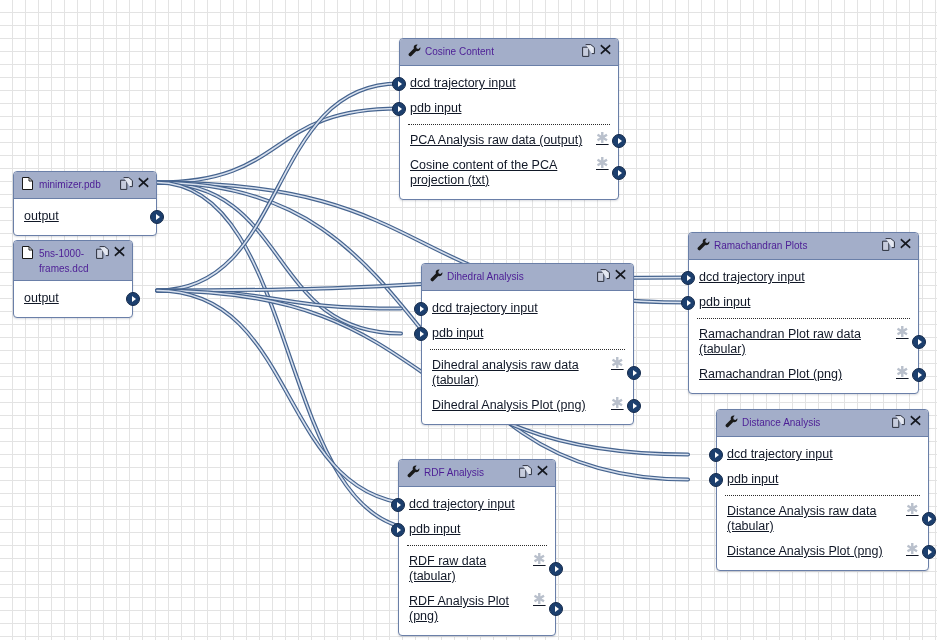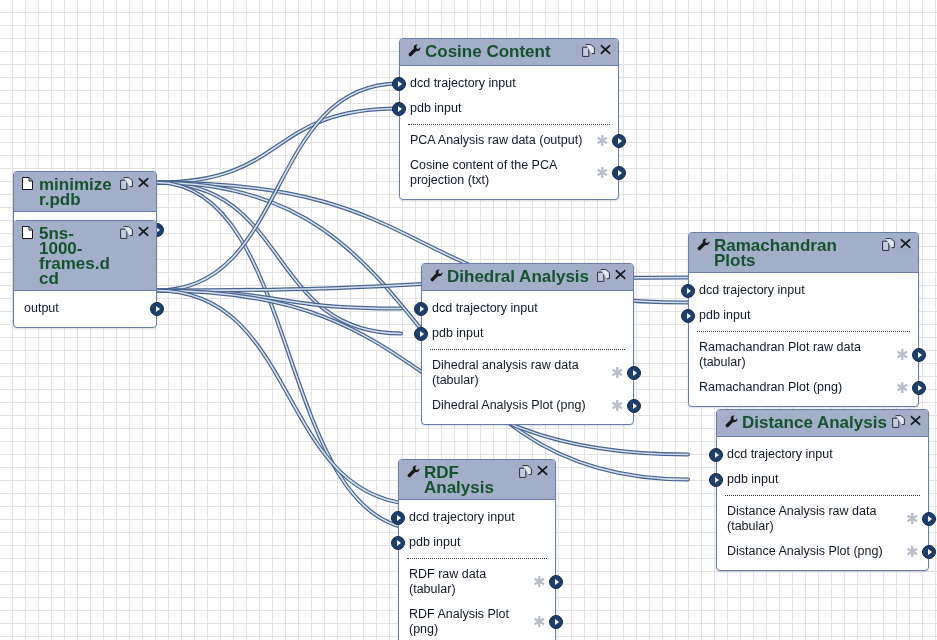--- a/index.html
+++ b/index.html
@@ -50,27 +50,26 @@
     border-bottom: 1px solid #6a7fa8;
     border-radius: 3px 3px 0 0;
     padding: 4px 6px 4px 8px;
     display: flex;
     align-items: flex-start;
     gap: 4px;
     min-height: 18px;
   }
 
   .node-title {
-    color: #14532d;
-    font-size: 17px;
+    color: #4c1d95;
+    font-size: 10px;
     line-height: 15px;
     flex: 1;
     word-break: break-word;
     padding-top: 1px;
-    font-weight: bold;
   }
 
   .header-icons {
     display: flex;
     align-items: center;
     gap: 6px;
     padding-top: 1px;
     flex: none;
   }
 
@@ -97,21 +96,21 @@
   }
 
   .row {
     position: relative;
     font-size: 12.5px;
     line-height: 15px;
     color: #111827;
     padding: 5px 10px 5px 10px;
     min-height: 15px;
     display: flex;
-    align-items: center;
+    text-decoration: underline;
   }
 
   .row-label { flex: 1; }
 
   .row.output {
     justify-content: flex-start;
   }
 
   .divider {
     border-top: 1px dotted #2b2b2b;
@@ -210,21 +209,21 @@
             </span>
           </span>
         </div>
         <div class="node-body">
           <div class="row output">
             <span class="row-label">output</span>
             <span class="terminal out"></span>
           </div>
         </div>
       </div>
-      <div class="node data" style="left: 13px; top: 220px; width: 144px;">
+      <div class="node data" style="left: 13px; top: 240px; width: 120px;">
         <div class="node-header">
           <span class="title-icon">
             <svg width="11" height="13" viewBox="0 0 11 13">
               <path d="M0.5 0.5h6.5l3.5 3.5v8.5h-10z" fill="#ffffff" stroke="#1a1a1a" stroke-width="1"></path>
               <path d="M7 0.6v3.4h3.4" fill="none" stroke="#1a1a1a" stroke-width="1"></path>
             </svg>
           </span>
           <span class="node-title">5ns-1000-frames.dcd</span>
           <span class="header-icons">
             <span class="hicon">

